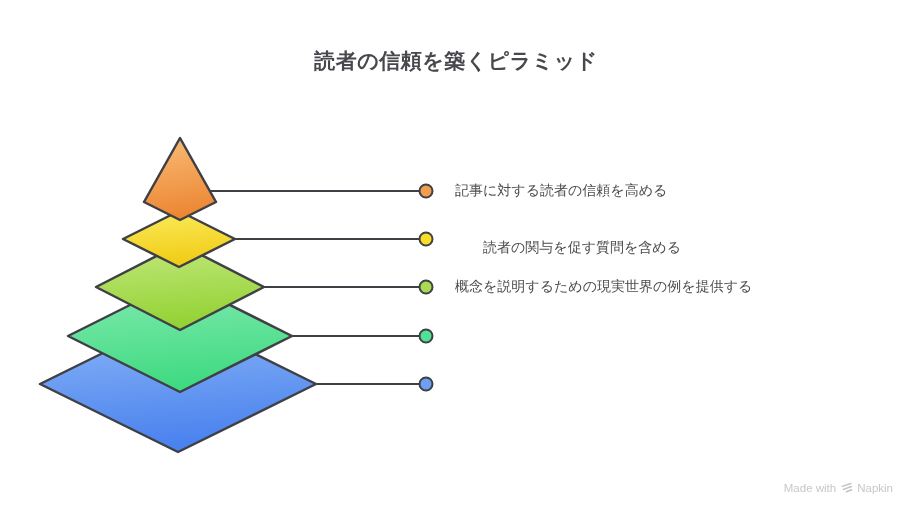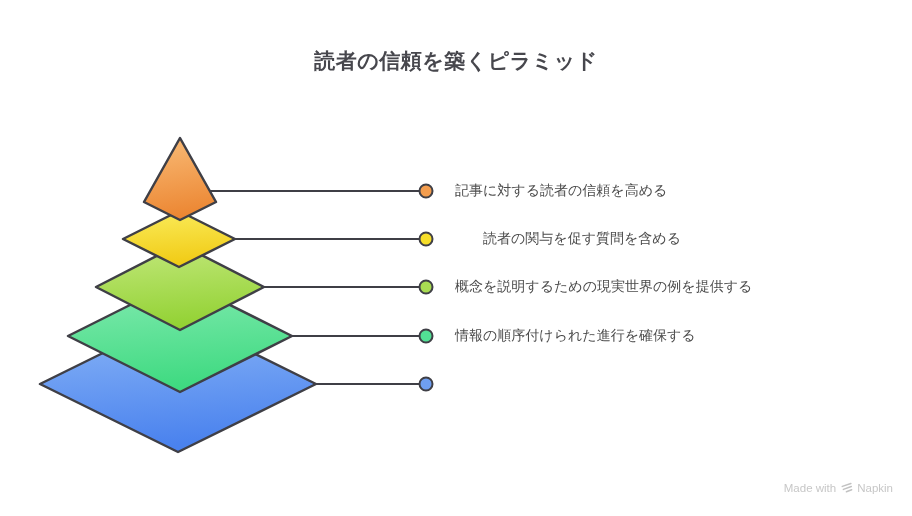--- a/index.html
+++ b/index.html
@@ -35,21 +35,21 @@
     position: absolute;
     left: 455px;
     height: 20px;
     display: flex;
     align-items: center;
     font-size: 14px;
     color: #4c4c4c;
     white-space: nowrap;
   }
   .row-0 { top: 181px; font-family: Liberation Mono, monospace; }
-  .row-1 { top: 229px; padding-left: 28px; }
+  .row-1 { top: 238px; padding-left: 28px; }
   .row-2 { top: 277px; }
   .row-3 { top: 326px; }
   .row-4 { top: 374px; }
   .footer {
     position: absolute;
     right: 19px;
     bottom: 22px;
     display: flex;
     align-items: center;
     gap: 4px;
@@ -110,23 +110,20 @@
 
   <div class="row row-0">
     <span>記事に対する読者の信頼を高める</span>
   </div>
   <div class="row row-1">
     <span>読者の関与を促す質問を含める</span>
   </div>
   <div class="row row-2">
     <span>概念を説明するための現実世界の例を提供する</span>
   </div>
-  <div class="row row-3">
-    <span>情報の順序付けられた進行を確保する</span>
-  </div>
 
   <a class="footer">
     <span>Made with</span>
     <svg width="13" height="13" viewBox="0 0 13 13">
       <g stroke="#c2c2c2" stroke-width="1.5" stroke-linecap="round" fill="none">
         <path d="M2.3 5.4 L10.9 2.5"></path>
         <path d="M3.4 8.4 L11.3 5.5"></path>
         <path d="M6.4 10.8 L11.7 8.7"></path>
       </g>
     </svg>

